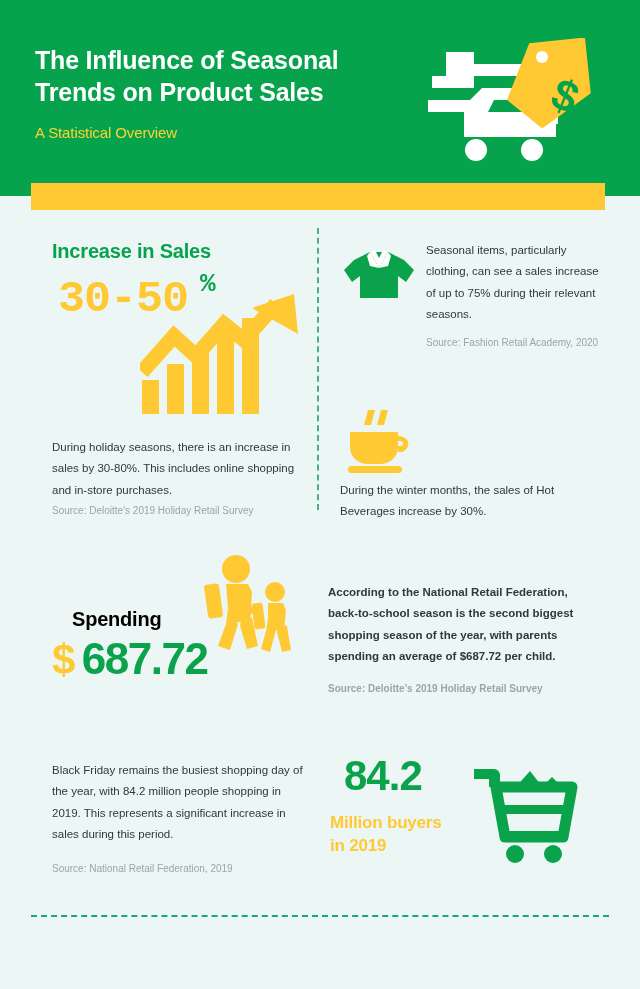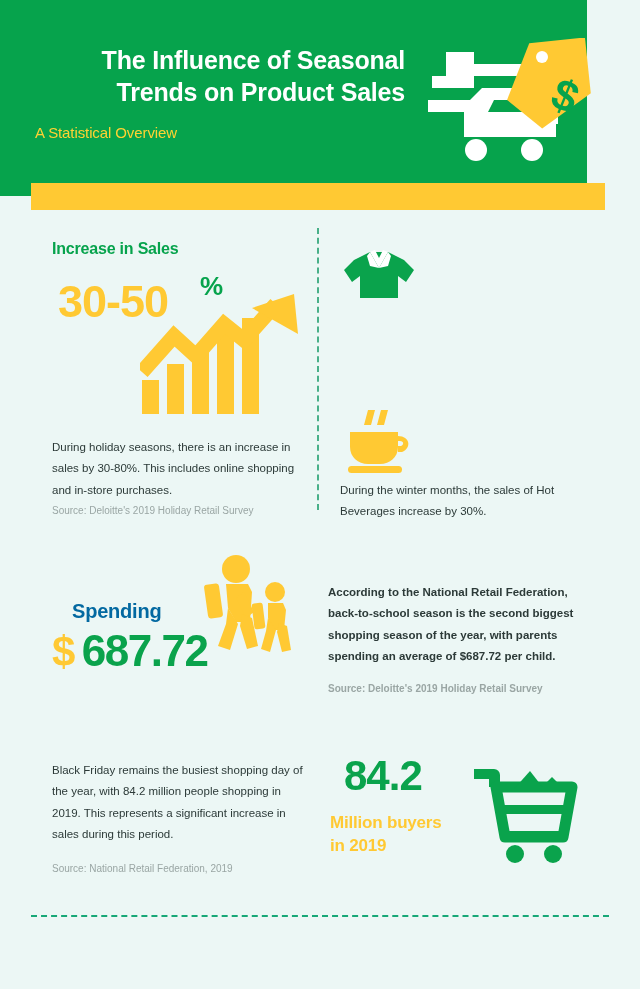--- a/index.html
+++ b/index.html
@@ -12,24 +12,23 @@
     background: #ecf7f5;
     font-family: "Liberation Sans", sans-serif;
     overflow: hidden;
     position: relative;
   }
 
   
   .header {
     position: absolute;
     left: 0; top: 0;
-    width: 587px;
+    width: 640px;
     height: 196px;
     background: #06a34c;
-    text-align: right;
   }
   .header-title {
     position: absolute;
     left: 35px;
     top: 44px;
     width: 370px;
     color: #ffffff;
     font-size: 25px;
     font-weight: bold;
     line-height: 1.28;
@@ -80,29 +79,30 @@
 
   
   .sec1-left {
     position: absolute;
     left: 52px;
     top: 240px;
     width: 250px;
   }
   .sec-heading {
     color: #06a34c;
-    font-size: 16px;
+    font-size: 20px;
     font-weight: bold;
     letter-spacing: -0.2px;
     margin: 0;
   }
   .bignum-row {
     position: relative;
     height: 62px;
-    margin-top: 21px;
+    margin-top: 14px;
+    font-family: Liberation Mono, monospace;
   }
   .bignum {
     position: absolute;
     left: 6px;
     top: 0;
     font-size: 45px;
     font-weight: bold;
     color: #ffc933;
     letter-spacing: -1px;
     line-height: 1;
@@ -170,25 +170,25 @@
   .fact-coffee { left: 340px; top: 400px; width: 265px; flex-direction: column; }
 
   
   .spending-block {
     position: absolute;
     left: 52px;
     top: 600px;
     width: 250px;
   }
   .spending-label {
-    color: #0369a1;
+    color: #000000;
     font-size: 20px;
     font-weight: bold;
     letter-spacing: -0.2px;
-    margin: 0 0 6px 20px;
+    margin: 8px 0 6px 20px;
   }
   .spending-amount {
     font-size: 44px;
     font-weight: bold;
     color: #0aa34c;
     letter-spacing: -1.5px;
     line-height: 1;
     white-space: nowrap;
   }
   .spending-amount .cur {
@@ -323,20 +323,24 @@
 <div class="fact fact-shirt">
   <div class="fact-icon">
     <svg viewBox="0 0 78 78" width="78" height="78">
       <path d="M30 14 L14 22 L4 32 L12 44 L20 38 L20 64 L58 64 L58 38 L66 44 L74 32 L64 22 L48 14 Z" fill="#0aa34c"></path>
       <path d="M30 14 L39 30 L48 14 L43 12 L39 20 L35 12 Z" fill="#ffffff"></path>
       <path d="M30 14 L39 30 L30 28 L27 18 Z" fill="#ffffff"></path>
       <path d="M48 14 L39 30 L48 28 L51 18 Z" fill="#ffffff"></path>
       <rect x="20" y="60" width="38" height="6" fill="#ecf7f5"></rect>
     </svg>
   </div>
+  <div class="fact-text">
+    <p class="body-text">Seasonal items, particularly clothing, can see a sales increase of up to 75% during their relevant seasons.</p>
+    <p class="source-text">Source: Fashion Retail Academy, 2020</p>
+  </div>
 </div>
 
 <div class="fact fact-coffee">
   <div class="fact-icon">
     <svg viewBox="0 0 78 78" width="78" height="78">
       <path d="M28 10 L35 10 L31 25 L24 25 Z" fill="#ffc933"></path>
       <path d="M41 10 L48 10 L44 25 L37 25 Z" fill="#ffc933"></path>
       <path d="M10 32 L58 32 L58 47 C58 57 50 64 40 64 L28 64 C18 64 10 57 10 47 Z" fill="#ffc933"></path>
       <path d="M58 36 C70 36 72 48 62 52 L58 52 L58 46 L61 46 C64 45 64 41 60 41 L58 41 Z" fill="#ffc933"></path>
       <rect x="8" y="66" width="54" height="7" rx="3.5" fill="#ffc933"></rect>

